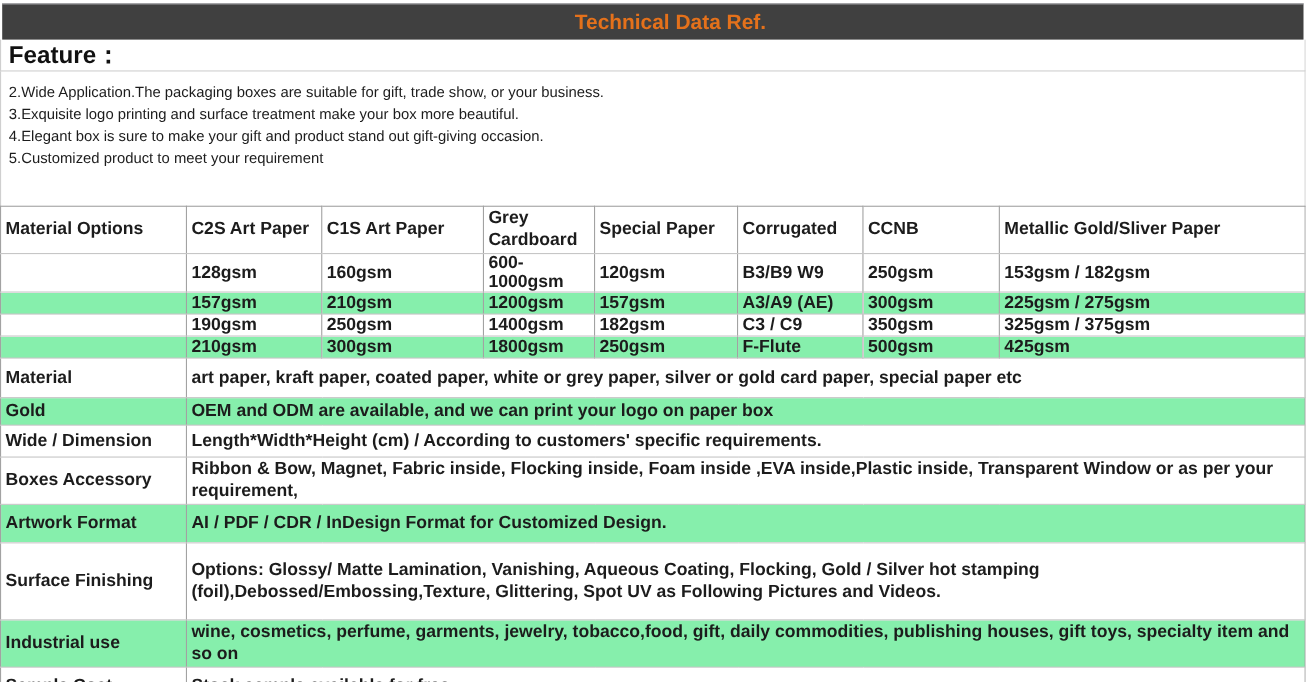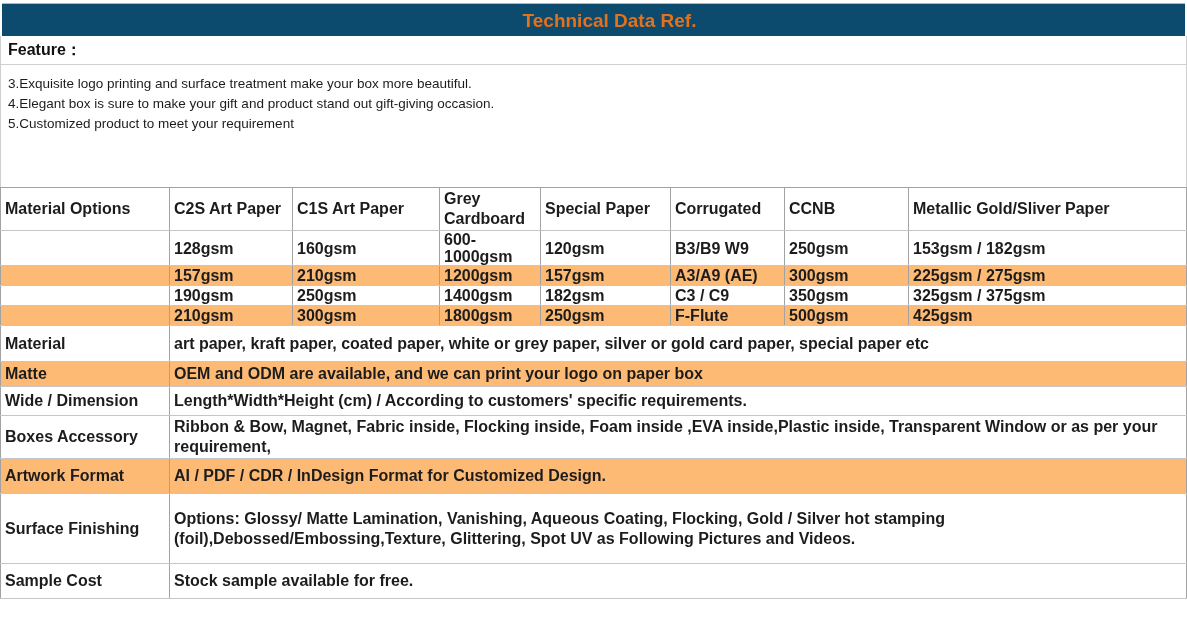--- a/index.html
+++ b/index.html
@@ -4,33 +4,33 @@
 <style>
   * { box-sizing: border-box; }
   html, body { margin: 0; padding: 0; }
   body {
     width: 1187px; height: 620px; overflow: hidden;
     background: #ffffff; color: #1c1c1c;
     font-family: "Liberation Sans", sans-serif;
   }
   .titlebar {
     margin: 3px 2px 0 2px; height: 33px;
-    background: #0c4a6e; border-top: 1px solid #b7b7bb;
+    background: #404040; border-top: 1px solid #b7b7bb;
     text-align: center;
     padding-left: 32px;
   }
   .titlebar .title-text {
     color: #E4711B; font-weight: bold; font-size: 19px; line-height: 33px;
     display: inline-block;
   }
   .feature-head {
     height: 29px; display: flex; align-items: center;
     border-left: 1px solid #cfcfcf; border-right: 1px solid #cfcfcf;
     border-bottom: 1px solid #cfcfcf;
-    padding-left: 7px; font-weight: bold; font-size: 16px; color: #111;
+    padding-left: 7px; font-weight: bold; font-size: 22px; color: #111;
   }
   .feature-list {
     height: 122px; padding: 9px 8px 4px 7px;
     border-left: 1px solid #cfcfcf; border-right: 1px solid #cfcfcf;
     font-size: 13.5px; line-height: 20px;
   }
   .feature-list div { white-space: nowrap; }
 
   table.spec {
     width: 100%; border-collapse: collapse; table-layout: fixed;
@@ -40,21 +40,21 @@
     border-left: 1px solid #a2a2a2; border-right: 1px solid #a2a2a2;
     border-top: 1px solid #c6c6c6; border-bottom: 1px solid #c6c6c6;
     padding: 1px 4px; text-align: left; vertical-align: middle;
     overflow: hidden;
     font-weight: bold;
   }
   table.spec tr.header-row { height: 41px; }
   table.spec th { font-weight: bold; line-height: 1.25; border-top-color:#a2a2a2; }
   table.spec tr.gsm-row { height: 20px; }
   table.spec tr.gsm-row td { line-height: 17px; padding-top: 0; padding-bottom: 0; }
-  table.spec tr.alt { background: #fdba74; }
+  table.spec tr.alt { background: #86efac; }
   td.spec-label { font-weight: bold; }
   td.spec-value { padding-left: 6px; line-height: 20px; }
   tr.r-material { height: 36px; }
   tr.r-logo { height: 25px; }
   tr.r-size { height: 29px; }
   tr.r-color { height: 29px; }
   tr.r-boxes { height: 30px; }
   tr.r-artwork { height: 35px; }
   tr.r-surface { height: 70px; }
   tr.r-industrial { height: 30px; }
@@ -64,20 +64,21 @@
 </head>
 <body>
 
 <div class="titlebar">
   <span class="title-text">Technical Data Ref.</span>
 </div>
 
 <div class="feature-head">Feature：</div>
 
 <div class="feature-list">
+  <div>2.Wide Application.The packaging boxes are suitable for gift, trade show, or your business.</div>
   <div>3.Exquisite logo printing and surface treatment make your box more beautiful.</div>
   <div>4.Elegant box is sure to make your gift and product stand out gift-giving occasion.</div>
   <div>5.Customized product to meet your requirement</div>
 </div>
 
 <table class="spec">
   <colgroup>
     <col style="width:169px">
       <col style="width:123px">
       <col style="width:147px">
@@ -137,37 +138,41 @@
       <td>F-Flute</td>
       <td>500gsm</td>
       <td>425gsm</td>
     </tr>
 
     <tr class="r-material">
       <td class="spec-label accent-left">Material</td>
       <td class="spec-value" colspan="7">art paper, kraft paper, coated paper, white or grey paper, silver or gold card paper, special paper etc</td>
     </tr>
     <tr class="r-logo alt">
-      <td class="spec-label">Matte</td>
+      <td class="spec-label">Gold</td>
       <td class="spec-value" colspan="7">OEM and ODM are available, and we can print your logo on paper box</td>
     </tr>
     <tr class="r-size">
       <td class="spec-label">Wide / Dimension</td>
       <td class="spec-value" colspan="7">Length*Width*Height (cm) / According to customers' specific requirements.</td>
     </tr>
     <tr class="r-boxes">
       <td class="spec-label">Boxes Accessory</td>
       <td class="spec-value" colspan="7">Ribbon &amp; Bow, Magnet, Fabric inside, Flocking inside, Foam inside ,EVA inside,Plastic inside, Transparent Window or as per your requirement,</td>
     </tr>
     <tr class="r-artwork alt">
       <td class="spec-label">Artwork Format</td>
       <td class="spec-value" colspan="7">AI / PDF / CDR / InDesign Format for Customized Design.</td>
     </tr>
     <tr class="r-surface">
       <td class="spec-label">Surface Finishing</td>
       <td class="spec-value" colspan="7">Options: Glossy/ Matte Lamination, Vanishing, Aqueous Coating, Flocking, Gold / Silver hot stamping (foil),Debossed/Embossing,Texture, Glittering, Spot UV as Following Pictures and Videos.</td>
     </tr>
+    <tr class="r-industrial alt">
+      <td class="spec-label">Industrial use</td>
+      <td class="spec-value" colspan="7">wine, cosmetics, perfume, garments, jewelry, tobacco,food, gift, daily commodities, publishing houses, gift toys, specialty item and so on</td>
+    </tr>
     <tr class="r-sample">
       <td class="spec-label">Sample Cost</td>
       <td class="spec-value" colspan="7">Stock sample available for free.</td>
     </tr>
   </tbody>
 </table>
 
 </body></html>

